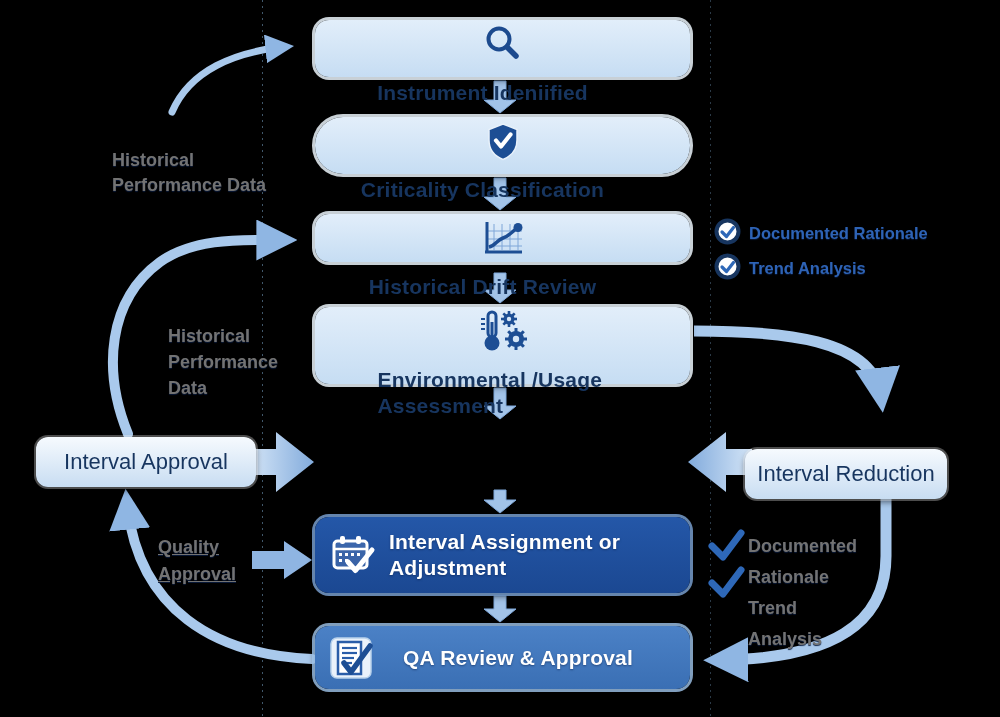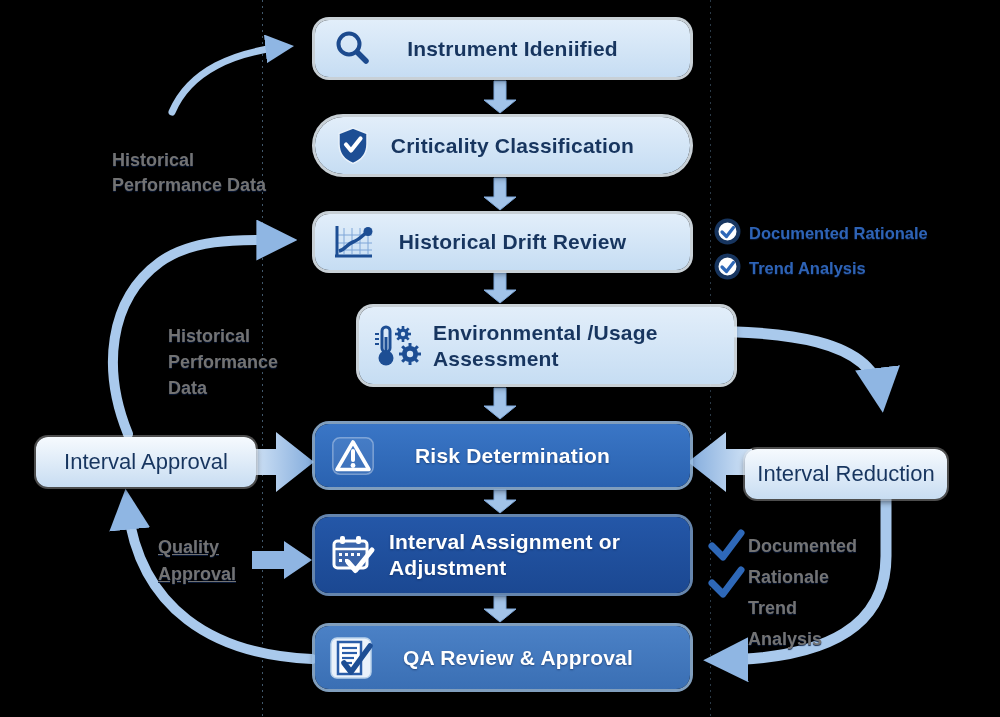--- a/index.html
+++ b/index.html
@@ -5,38 +5,38 @@
   html,body{margin:0;padding:0;background:#000;}
   .canvas{position:relative;width:1000px;height:717px;background:#000;overflow:hidden;
           font-family:"Liberation Sans",sans-serif;}
   .overlay{position:absolute;left:0;top:0;width:1000px;height:717px;pointer-events:none;}
 
   
   .step{position:absolute;left:315px;width:375px;border-radius:14px;display:flex;
         align-items:center;padding:0 14px;gap:12px;box-sizing:border-box;}
   .step-light{background:linear-gradient(180deg,#e2eefa,#c6ddf3);
         box-shadow:0 0 0 3px rgba(235,244,252,.85),0 3px 7px rgba(0,0,0,.55);
-        color:#17355f;}
+        color:#17355f;flex-direction:column;}
   .step-primary{background:linear-gradient(180deg,#3a76c6,#2a62b0);
         box-shadow:0 0 0 3px rgba(160,197,236,.8),0 3px 7px rgba(0,0,0,.6);color:#fff;}
   .step-dark{background:linear-gradient(180deg,#2457a8,#1b4892);
         box-shadow:0 0 0 3px rgba(126,166,216,.8),0 3px 7px rgba(0,0,0,.6);color:#fff;}
   .step-mid{background:linear-gradient(180deg,#4b81c6,#3a6fb4);
         box-shadow:0 0 0 3px rgba(160,197,236,.8),0 3px 7px rgba(0,0,0,.6);color:#fff;}
   .step-label{font-size:21px;font-weight:600;letter-spacing:.2px;line-height:26px;}
   .step-light .step-label{color:#17355f;}
   .step-primary .step-label,.step-dark .step-label,.step-mid .step-label{
         color:#fff;font-weight:700;text-shadow:0 1px 2px rgba(10,30,70,.5);}
   .center .step-label{flex:1;text-align:center;padding-right:40px;}
   .icon-wrap{width:48px;display:flex;align-items:center;justify-content:center;flex:0 0 48px;}
 
   #s1{top:20px;height:57px;}
   #s2{top:117px;height:57px;border-radius:28px;}
-  #s3{top:214px;height:56px;}
-  #s4{top:307px;height:77px;margin-left:44px;}
+  #s3{top:214px;height:48px;}
+  #s4{top:307px;height:77px;}
   #s5{top:424px;height:63px;}
   #s6{top:517px;height:76px;}
   #s7{top:626px;height:63px;}
   #s4 .step-label{width:250px;}
   #s6 .step-label{width:255px;}
   #s7 .step-label{margin-left:14px;}
 
   
   .pill{position:absolute;background:linear-gradient(180deg,#f6fafe,#c8ddf2);
         border-radius:12px;display:flex;align-items:center;justify-content:center;
@@ -173,31 +173,20 @@
             <line x1="37" y1="23" x2="37" y2="19"></line>
             <line x1="41.9" y1="25.1" x2="44.8" y2="22.2"></line>
         </g>
         <circle cx="37" cy="30" r="8" fill="#1d4e94"></circle>
           <circle cx="37" cy="30" r="3.2" fill="#d5e6f7"></circle>
       </svg>
     </span>
     <span class="step-label">Environmental /Usage Assessment</span>
   </div>
 
-  <div id="s5" class="step step-primary center">
-    <span class="icon-wrap">
-      <svg width="42" height="38" viewBox="0 0 42 38">
-        <rect x="0.8" y="0.8" width="40.4" height="36.4" rx="7" fill="rgba(255,255,255,.08)" stroke="rgba(255,255,255,.35)" stroke-width="1.5"></rect>
-        <path d="M21 5 L37 32.5 H5 Z" fill="none" stroke="#fff" stroke-width="3.6" stroke-linejoin="round"></path>
-        <line x1="21" y1="14" x2="21" y2="23" stroke="#fff" stroke-width="4" stroke-linecap="round"></line>
-        <circle cx="21" cy="28.5" r="2.4" fill="#fff"></circle>
-      </svg>
-    </span>
-    <span class="step-label">Risk Determination</span>
-  </div>
 
   <div id="s6" class="step step-dark">
     <span class="icon-wrap">
       <svg width="46" height="42" viewBox="0 0 46 42">
         <rect x="4" y="7" width="33" height="27" rx="3.5" fill="rgba(255,255,255,.12)" stroke="#fff" stroke-width="3"></rect>
         <rect x="10" y="2" width="5" height="8" rx="2" fill="#fff"></rect>
           <rect x="26" y="2" width="5" height="8" rx="2" fill="#fff"></rect>
         <line x1="4" y1="15" x2="37" y2="15" stroke="#fff" stroke-width="2.5"></line>
         <g fill="#fff">
             <rect x="9" y="19" width="3" height="3"></rect>

